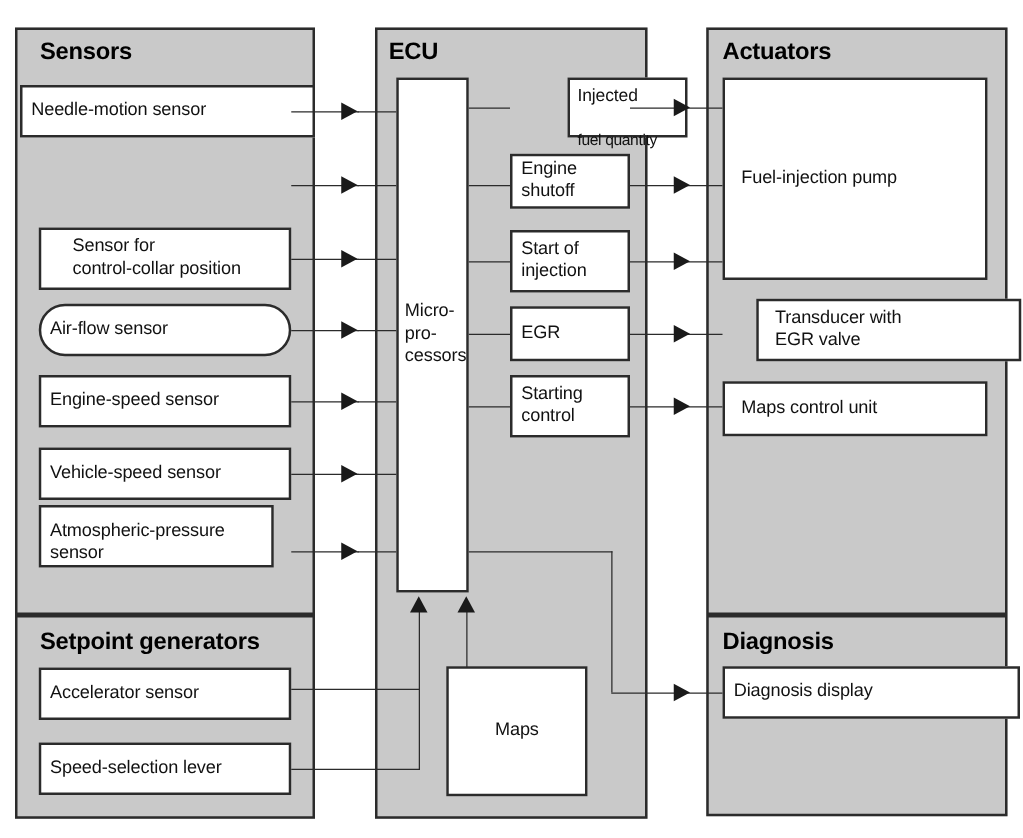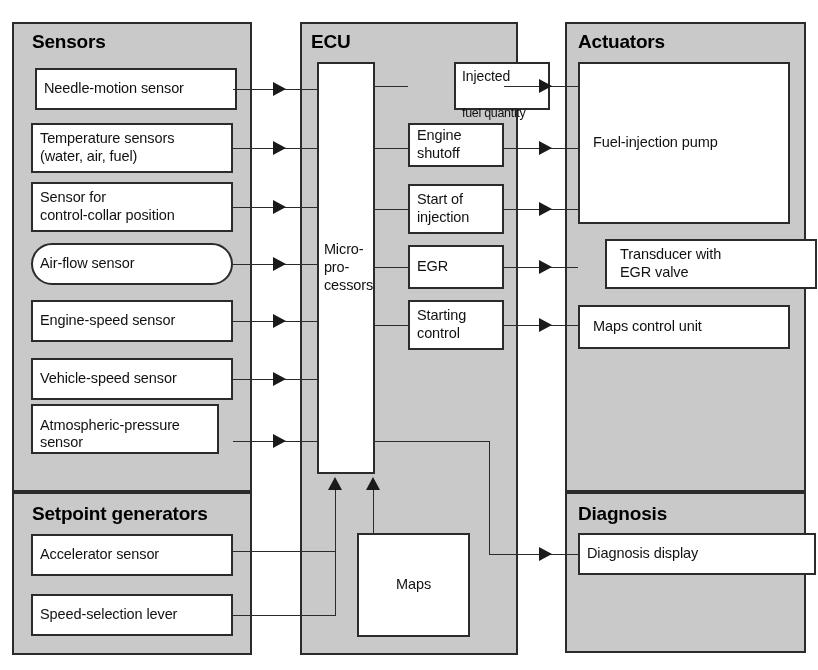--- a/index.html
+++ b/index.html
@@ -34,30 +34,26 @@
          border-bottom:13px solid #1a1a1a;}
 </style>
 </head>
 <body>
 
 <div id="stage">
 
   <div class="panel" style="left:12px;top:22px;width:240px;height:470px;"></div>
   <div class="panel-title" style="left:32px;top:31px;">Sensors</div>
 
-  <div class="box" style="left:35px;top:68px;width:202px;height:42px;">
+  <div class="box" style="left:16px;top:68px;width:236px;height:42px;">
     <span class="txt">Needle-motion sensor</span>
     </div>
 
-  <div class="box" style="left:31px;top:123px;width:202px;height:50px;">
-    <span class="txt">Temperature sensors
-(water, air, fuel)</span>
-    </div>
-
-  <div class="box" style="left:31px;top:182px;width:202px;height:50px;">
+
+  <div class="box" style="left:31px;top:182px;width:202px;height:50px;padding-left:18px;">
     <span class="txt">Sensor for
 control-collar position</span>
     </div>
 
   <div class="box" style="left:31px;top:243px;width:202px;height:42px;border-radius:21px;">
     <span class="txt">Air-flow sensor</span>
     </div>
 
   <div class="box" style="left:31px;top:300px;width:202px;height:42px;">
     <span class="txt">Engine-speed sensor</span>

